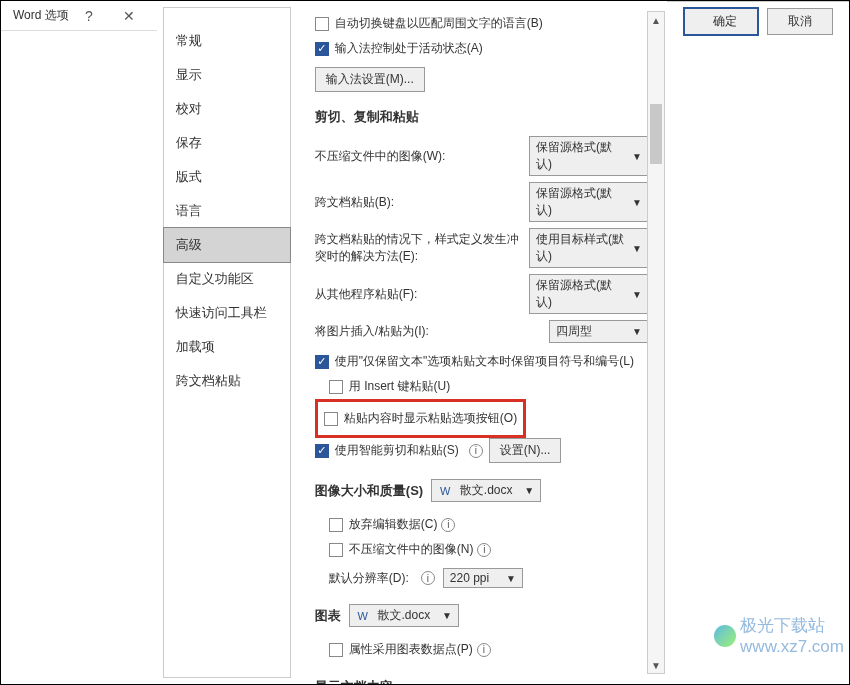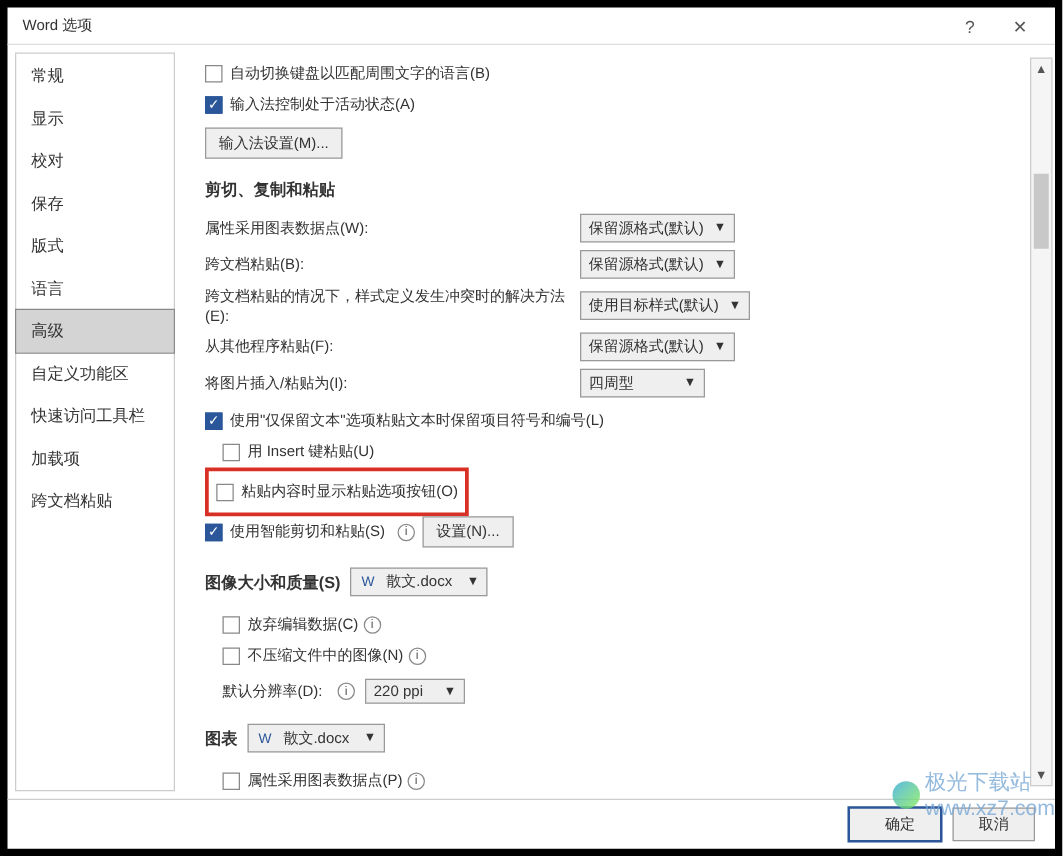--- a/index.html
+++ b/index.html
@@ -1,22 +1,22 @@
 <!DOCTYPE html>
 <html><head>
 <meta charset="utf-8">
 <style>
 * { box-sizing: border-box; margin: 0; padding: 0; }
 body { font-family: "Microsoft YaHei", "Segoe UI", sans-serif; font-size: 12px; color: #333; background: #fff; width: 850px; height: 685px; overflow: hidden; position: relative; }
-.dialog { width: 850px; height: 685px; border: 6px solid #000000; background: #fff; display: flex; flex-direction: column; }
+.dialog { width: 850px; height: 685px; border: 1px solid #000000; background: #fff; display: flex; flex-direction: row; }
 .titlebar { height: 30px; display: flex; align-items: center; padding: 0 8px; border-bottom: 1px solid #ddd; }
 .titlebar .title { flex: 1; font-size: 12px; padding-left: 4px; }
 .titlebar .btn { width: 40px; height: 28px; display: flex; align-items: center; justify-content: center; font-size: 14px; color: #555; cursor: pointer; }
 .body { flex: 1; display: flex; overflow: hidden; }
-.sidebar { width: 128px; border-right: 1px solid #ccc; padding-top: 1px; background: #fff; margin: 6px 0 6px 6px; border: 1px solid #ccc; }
+.sidebar { width: 128px; border-right: 1px solid #ccc; padding-top: 16px; background: #fff; margin: 6px 0 6px 6px; border: 1px solid #ccc; }
 .sidebar .item { padding: 8px 12px; cursor: pointer; font-size: 13px; }
 .sidebar .item.selected { background: #d4d4d4; outline: 1px solid #888; }
 .content { flex: 1; padding: 10px 18px 10px 24px; overflow: hidden; position: relative; }
 .scrollbar { position: absolute; right: 2px; top: 10px; bottom: 10px; width: 18px; border: 1px solid #ccc; background: #f5f5f5; }
 .scrollbar .arrow { height: 16px; display: flex; align-items: center; justify-content: center; font-size: 10px; color: #555; }
 .scrollbar .thumb { position: absolute; top: 92px; left: 2px; right: 2px; height: 60px; background: #c8c8c8; }
 .row { display: flex; align-items: center; margin: 6px 0; }
 .row .label { width: 300px; }
 .row.short .label { width: auto; margin-right: 8px; }
 .section-head { font-weight: bold; margin: 16px 0 10px 0; font-size: 13px; }
@@ -76,21 +76,21 @@
 
       <div style="margin-top:6px;">
         <span class="btn-small">
           <span>输入法设置(M)...</span>
         </span>
       </div>
 
       <div class="section-head">剪切、复制和粘贴</div>
 
       <div class="row">
-        <span class="label">属性采用图表数据点(W):</span>
+        <span class="label">不压缩文件中的图像(W):</span>
         <span class="dropdown">
           <span>保留源格式(默认)</span>
           <span class="dd-arrow">▼</span>
         </span>
       </div>
 
       <div class="row">
         <span class="label">跨文档粘贴(B):</span>
         <span class="dropdown">
           <span>保留源格式(默认)</span>

